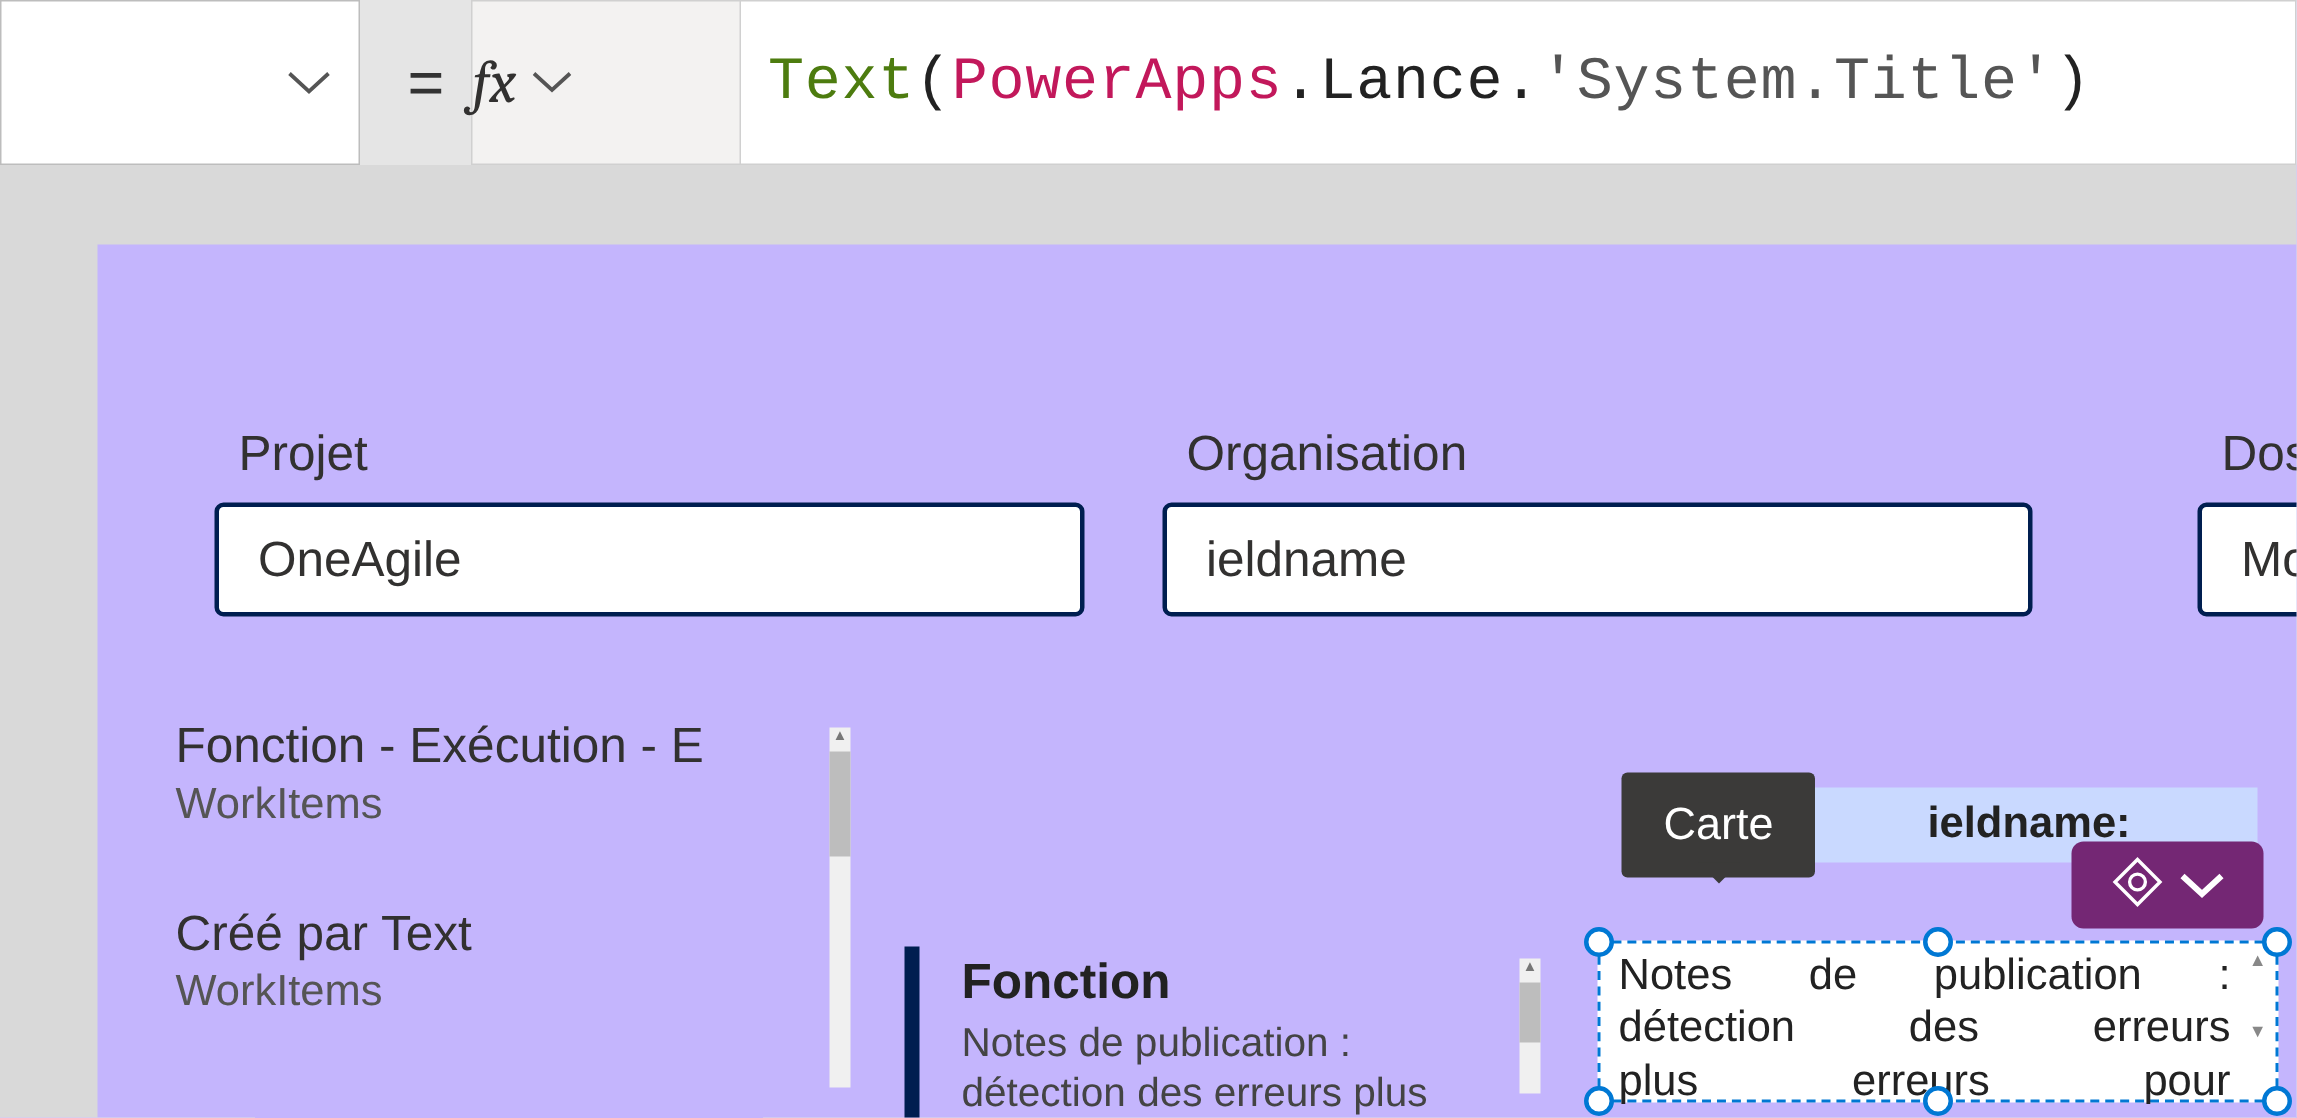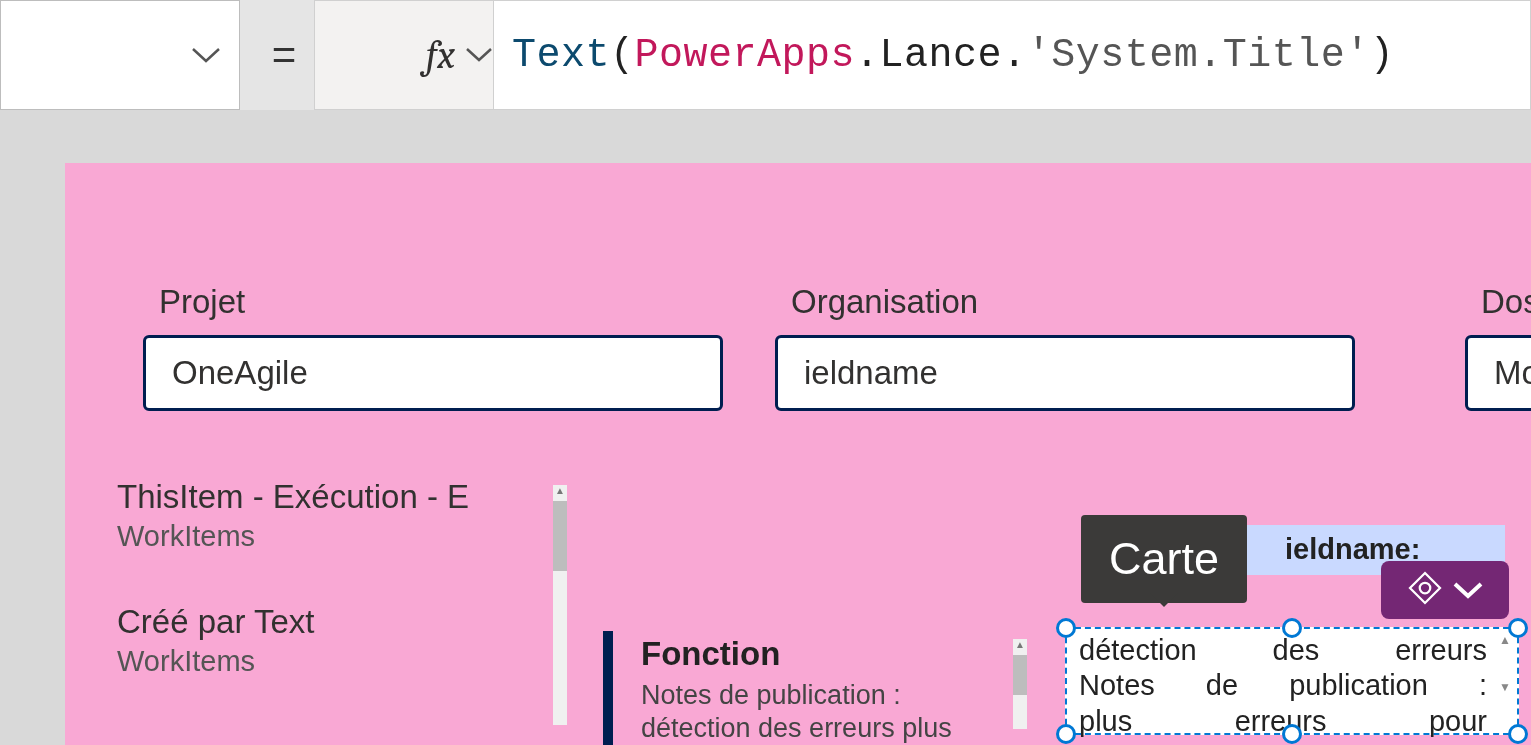--- a/index.html
+++ b/index.html
@@ -41,21 +41,21 @@
       font-size: 42px;
       font-weight: 300;
       color: #333;
     }
     .fx-box {
       width: 180px;
       background: #f3f2f1;
       border: 1px solid #d0d0d0;
       display: flex;
       align-items: center;
-      justify-content: flex-end;
+      justify-content: flex-start;
       gap: 10px;
     }
     .fx-text {
       font-style: italic;
       font-family: Cambria, Georgia, serif;
       font-size: 40px;
       color: #323130;
     }
     .formula-input {
       flex: 1;
@@ -64,38 +64,38 @@
       border-left: none;
       display: flex;
       align-items: center;
       padding-left: 18px;
       font-family: Consolas, "Courier New", monospace;
       font-size: 40px;
       letter-spacing: 0.5px;
       color: #222;
       white-space: nowrap;
     }
-    .tok-fn { color: #0c4a6e; }
+    .tok-fn { color: #4d7c0f; }
     .tok-item { color: #C2185B; }
     .tok-str { color: #555; }
     .canvas-bg {
       position: absolute;
       top: 110px;
       left: 0;
       right: 0;
       bottom: 0;
       background: #d9d9d9;
     }
     .canvas {
       position: absolute;
       top: 163px;
       left: 65px;
       right: 0;
       bottom: 0;
-      background: #f9a8d4;
+      background: #c4b5fd;
       padding-top: 120px;
       padding-left: 78px;
       text-decoration: underline;
     }
     .field-group {
       position: absolute;
     }
     .fg1 { top: 120px; left: 78px; width: 580px; }
     .fg2 { top: 120px; left: 710px; width: 580px; }
     .fg3 { top: 120px; left: 1400px; width: 250px; }
@@ -187,21 +187,21 @@
       font-weight: 700;
       color: #222;
       line-height: 1.3;
     }
     .tooltip {
       position: absolute;
       top: 352px;
       left: 1016px;
       background: #3b3a39;
       color: #fff;
-      font-size: 45px;
+      font-size: 30px;
       padding: 18px 28px;
       border-radius: 4px;
       z-index: 30;
     }
     .tooltip::after {
       content:"";
       position:absolute;
       bottom:-18px;
       left:50%;
       margin-left:-14px;
@@ -319,21 +319,21 @@
 
   <div class="field-group fg3">
     <div class="field-label">Doss</div>
     <div class="field-box">
       <span>Mo</span>
     </div>
   </div>
 
   <div class="list-area">
     <div class="list-item">
-      <div class="li-title">ThisItem - Exécution - E</div>
+      <div class="li-title">Fonction - Exécution - E</div>
       <div class="li-sub">WorkItems</div>
     </div>
     <div class="list-item">
       <div class="li-title">Créé par Text</div>
       <div class="li-sub">WorkItems</div>
     </div>
   </div>
 
   <div class="vscroll sb1">
     <div class="arrow" style="top:0">▲</div>
@@ -364,22 +364,22 @@
       </svg>
     </span>
     <span class="copilot-chev">
       <svg width="30" height="18" viewBox="0 0 30 18">
           <polyline points="2,3 15,15 28,3" fill="none" stroke="#fff" stroke-width="4"></polyline>
         </svg>
     </span>
   </div>
 
   <div class="sel-box">
+    <div class="txt">Notes de publication :</div>
     <div class="txt">détection des erreurs</div>
-    <div class="txt">Notes de publication :</div>
     <div class="txt">plus erreurs pour</div>
     <div class="mini-arrows">
       <span>▲</span>
         <span>▼</span>
     </div>
     <div class="handle h-tl"></div>
     <div class="handle h-tc"></div>
     <div class="handle h-tr"></div>
     <div class="handle h-bl"></div>
     <div class="handle h-bc"></div>

